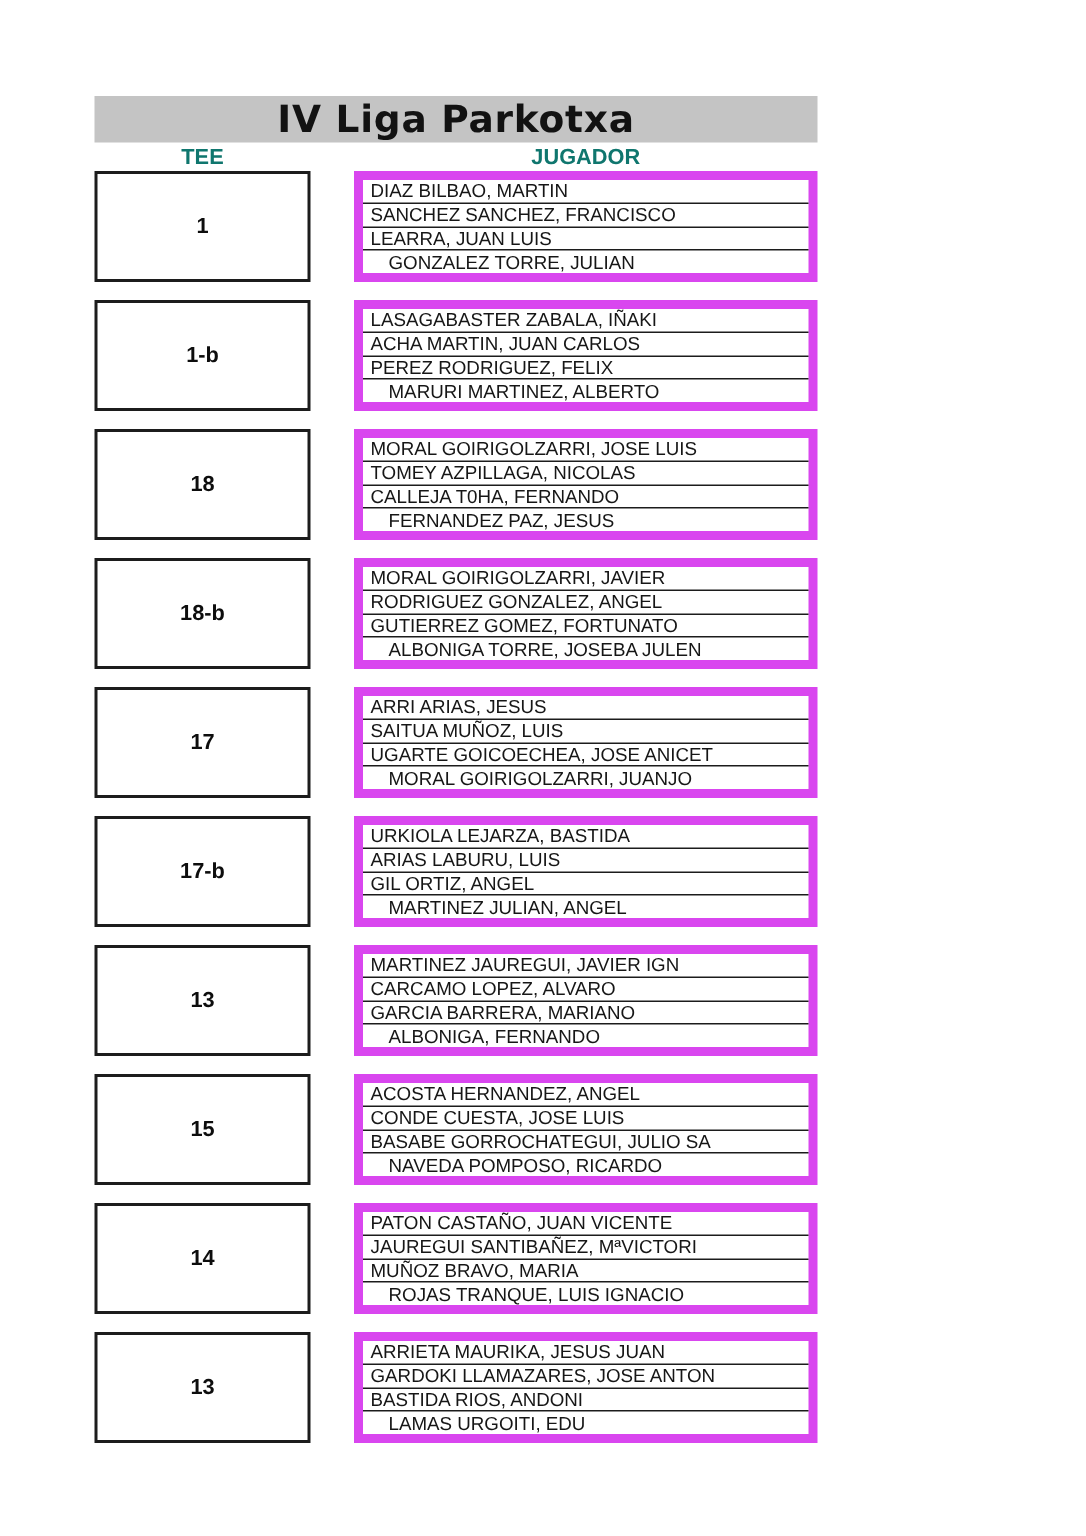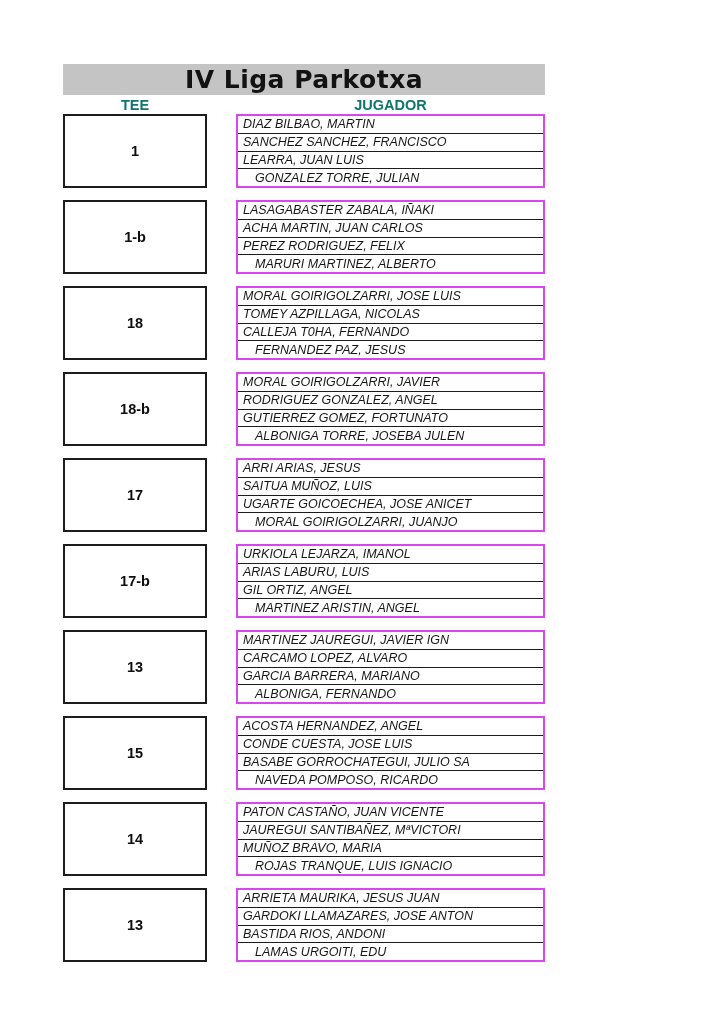--- a/index.html
+++ b/index.html
@@ -63,25 +63,24 @@
   .tee-num {
     font-weight: bold;
     font-size: 14.5px;
     color: #0d0d0d;
   }
   .group-gap { width: 29px; }
   .players {
     width: 309px;
     height: 74px;
     box-sizing: border-box;
-    border: 2px solid #d946ef;
+    border: 6px solid #d946ef;
     display: flex;
     flex-direction: column;
     background: #ffffff;
-    font-style: italic;
   }
   .player-row {
     flex: 1 1 0;
     border-bottom: 1.4px solid #1c1c1c;
     display: flex;
     align-items: center;
     padding-left: 5px;
     overflow: hidden;
   }
   .player-row:last-child { border-bottom: none; padding-left: 17px; }
@@ -212,30 +211,30 @@
       </div>
     </div>
 
     <div class="group">
       <div class="tee-box">
           <span class="tee-num">17-b</span>
         </div>
       <div class="group-gap"></div>
       <div class="players">
         <div class="player-row">
-            <span class="player-name">URKIOLA LEJARZA, IMANOL</span>
+            <span class="player-name">URKIOLA LEJARZA, BASTIDA</span>
           </div>
         <div class="player-row">
             <span class="player-name">ARIAS LABURU, LUIS</span>
           </div>
         <div class="player-row">
             <span class="player-name">GIL ORTIZ, ANGEL</span>
           </div>
         <div class="player-row">
-            <span class="player-name">MARTINEZ ARISTIN, ANGEL</span>
+            <span class="player-name">MARTINEZ JULIAN, ANGEL</span>
           </div>
       </div>
     </div>
 
     <div class="group">
       <div class="tee-box">
           <span class="tee-num">13</span>
         </div>
       <div class="group-gap"></div>
       <div class="players">

